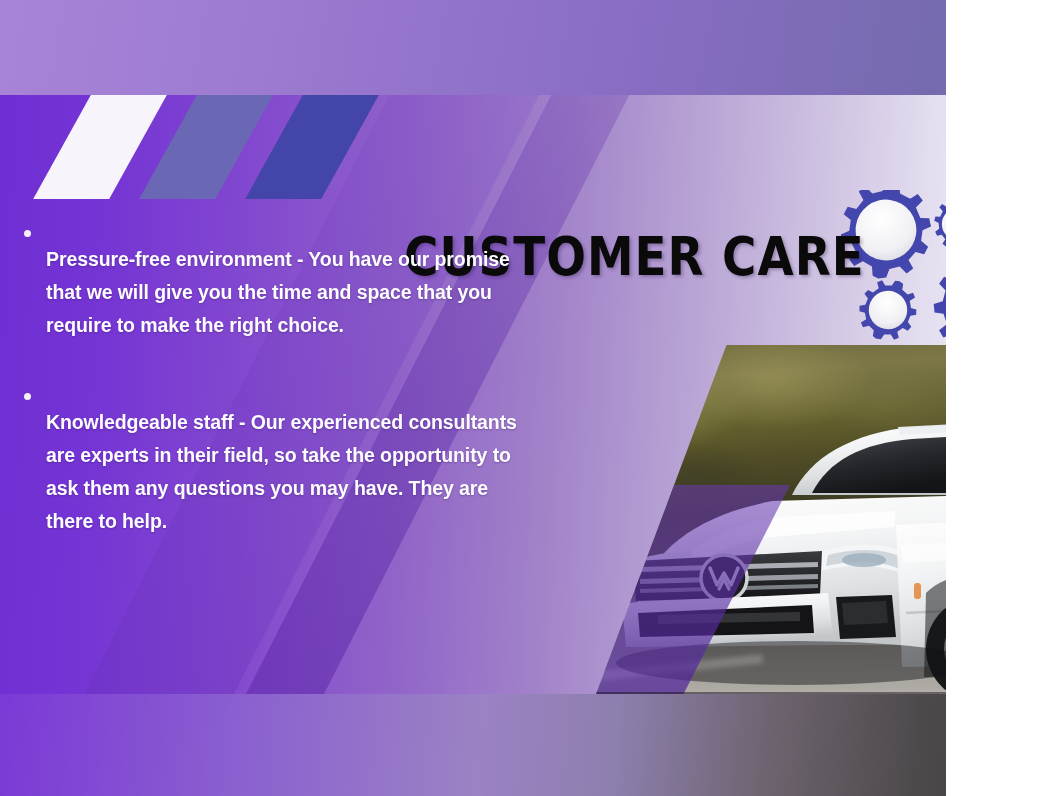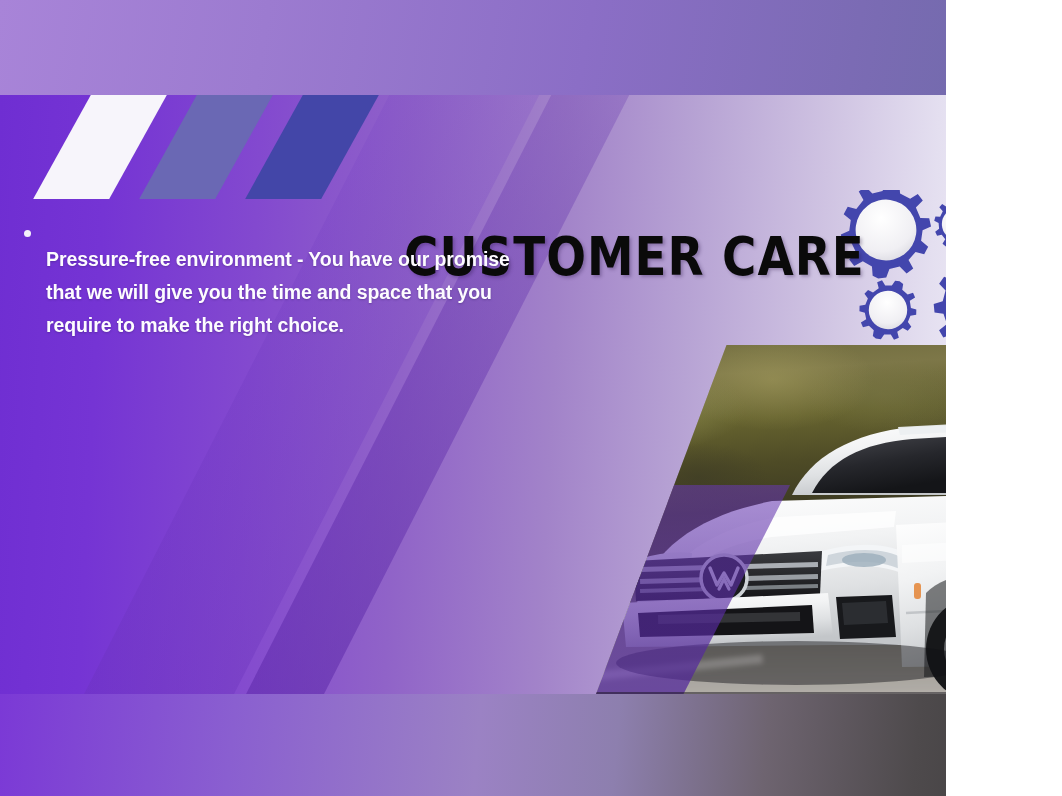--- a/index.html
+++ b/index.html
@@ -269,20 +269,24 @@
 
     <div class="title">CUSTOMER CARE</div>
 
     <div class="bullets">
 
       <div class="bullet-item">
         <span class="bullet-dot"></span>
         <span class="bullet-text">Pressure-free environment - You have our promise that we will give you the time and space that you require to make the right choice.</span>
       </div>
 
+      <div class="bullet-item">
+        <span class="bullet-dot"></span>
+        <span class="bullet-text">Knowledgeable staff - Our experienced consultants are experts in their field, so take the opportunity to ask them any questions you may have. They are there to help.</span>
+      </div>
 
 
     </div>
 
     <div class="photo-wrap">
       <div class="photo"></div>
       <div class="photo-road"></div>
       <div class="photo-roadline"></div>
 
       <div class="car">

